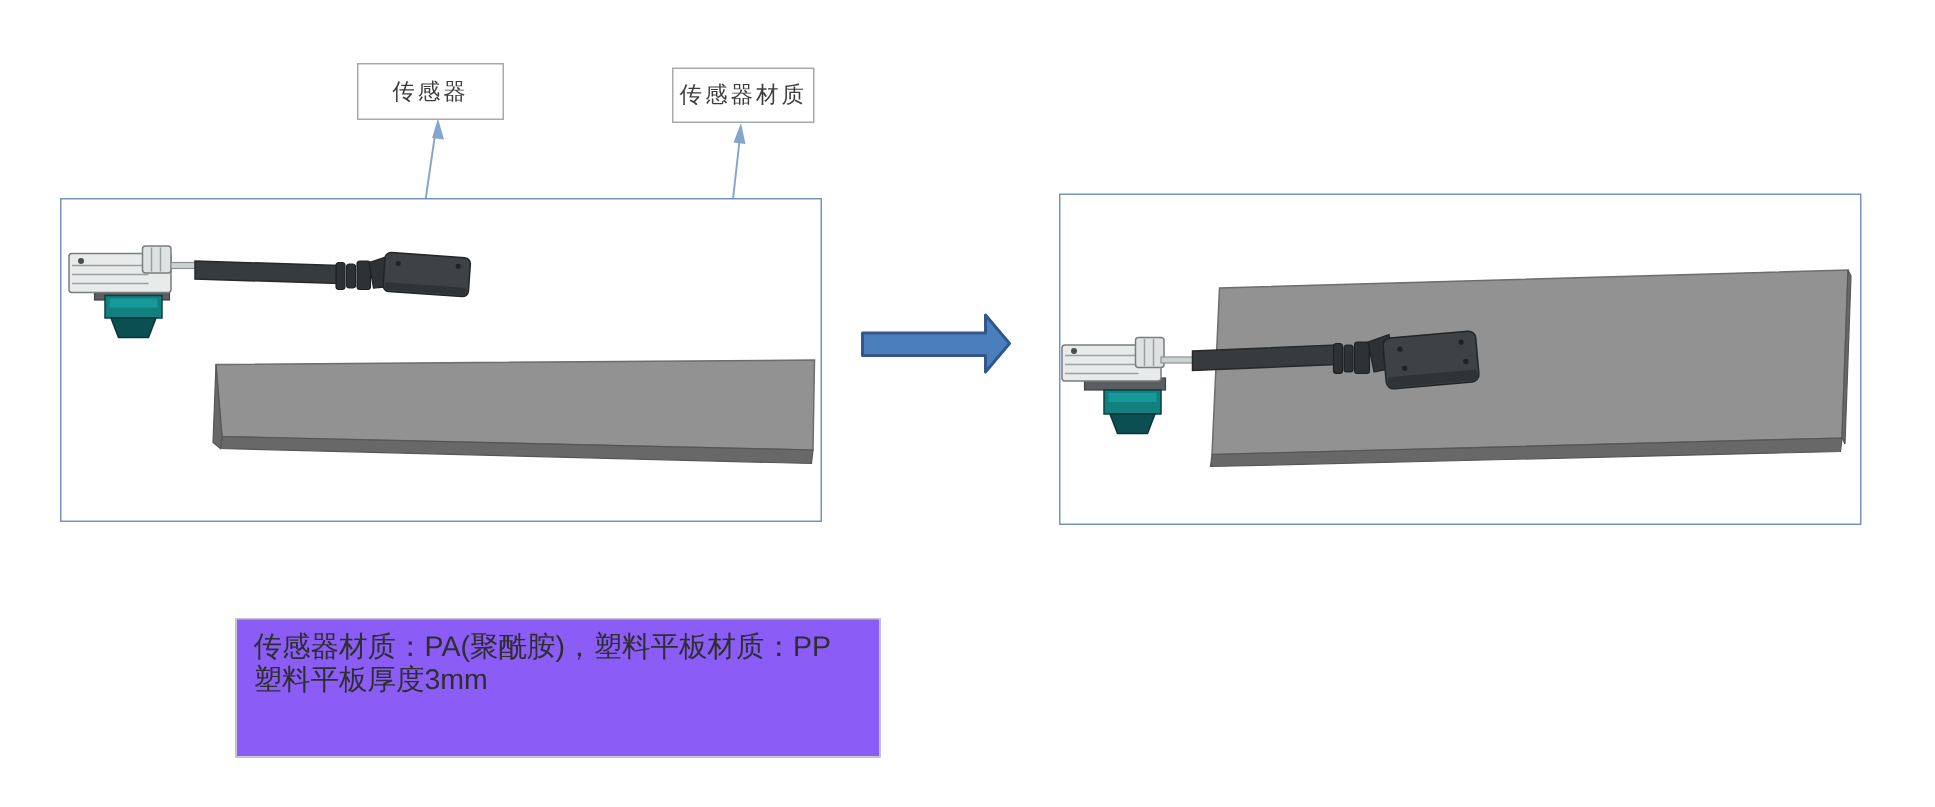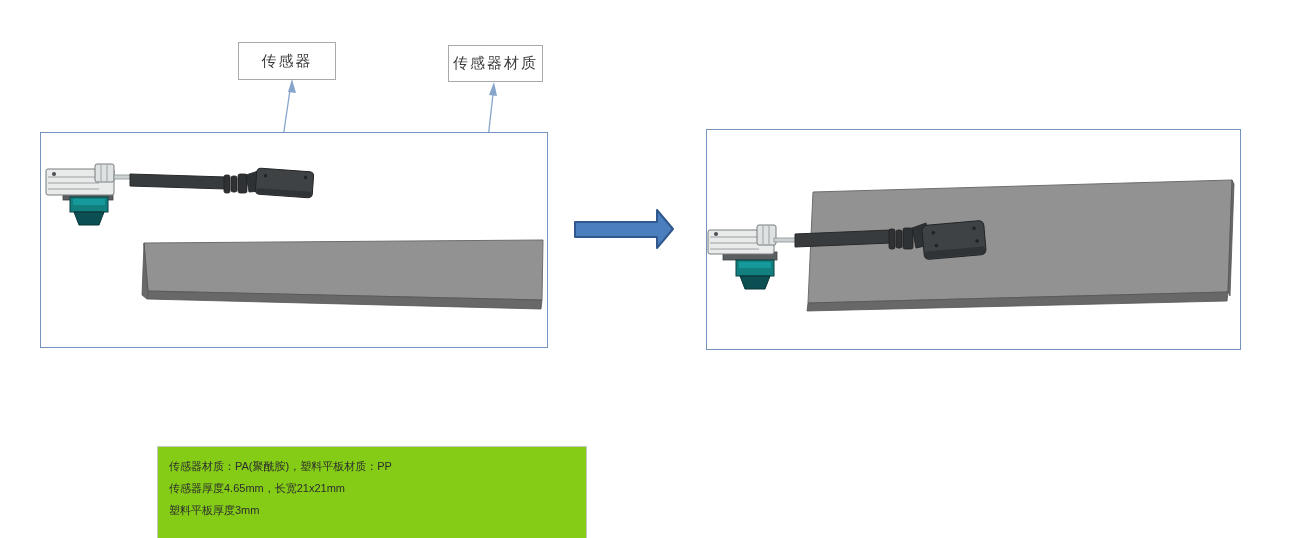--- a/index.html
+++ b/index.html
@@ -30,23 +30,23 @@
     border:1px solid var(--panel-border,#7494bd);
     background:#ffffff;
   }
   #panel-left{left:40px;top:132px;width:506px;height:214px;}
   #panel-right{left:706px;top:129px;width:533px;height:219px;}
   .panel svg{display:block;width:100%;height:100%;}
 
   
   .spec-box{
     position:absolute;left:157px;top:412px;width:430px;height:93px;
-    border:1px solid #c7c7c7;background:#84cc16;
+    border:1px solid #c7c7c7;background:#8b5cf6;
     box-sizing:border-box;padding:8px 8px 0 11px;
-    font-size:11px;line-height:22px;color:#2e2e2e;margin-top:34px;
+    font-size:19px;line-height:22px;color:#2e2e2e;
   }
 
   
   .plate-face{fill:var(--plate-face,#929292);stroke:#6d6d6d;stroke-width:1;}
   .plate-edge{fill:var(--plate-edge,#686868);stroke:#565656;stroke-width:.8;}
   .conn-body{fill:var(--connector,#e9ebeb);stroke:#787d7f;stroke-width:1;}
   .conn-line{stroke:#9aa0a2;stroke-width:1;fill:none;}
   .conn-latch{fill:#dfe2e2;stroke:#787d7f;stroke-width:1;}
   .conn-dot{fill:#4a4e50;}
   .conn-bracket{fill:#5a5e60;stroke:#3f4345;stroke-width:.8;}
@@ -172,17 +172,16 @@
           <circle class="screw" cx="268" cy="100" r="1.8"></circle>
           <circle class="screw" cx="229" cy="114" r="1.8"></circle>
           <circle class="screw" cx="270" cy="113" r="1.8"></circle>
         </g>
       </g>
     </svg>
   </div>
 
   <div class="spec-box">
     <div>传感器材质：PA(聚酰胺)，塑料平板材质：PP</div>
-    <div>传感器厚度4.65mm，长宽21x21mm</div>
     <div>塑料平板厚度3mm</div>
   </div>
 
 </div>
 
 </body></html>

